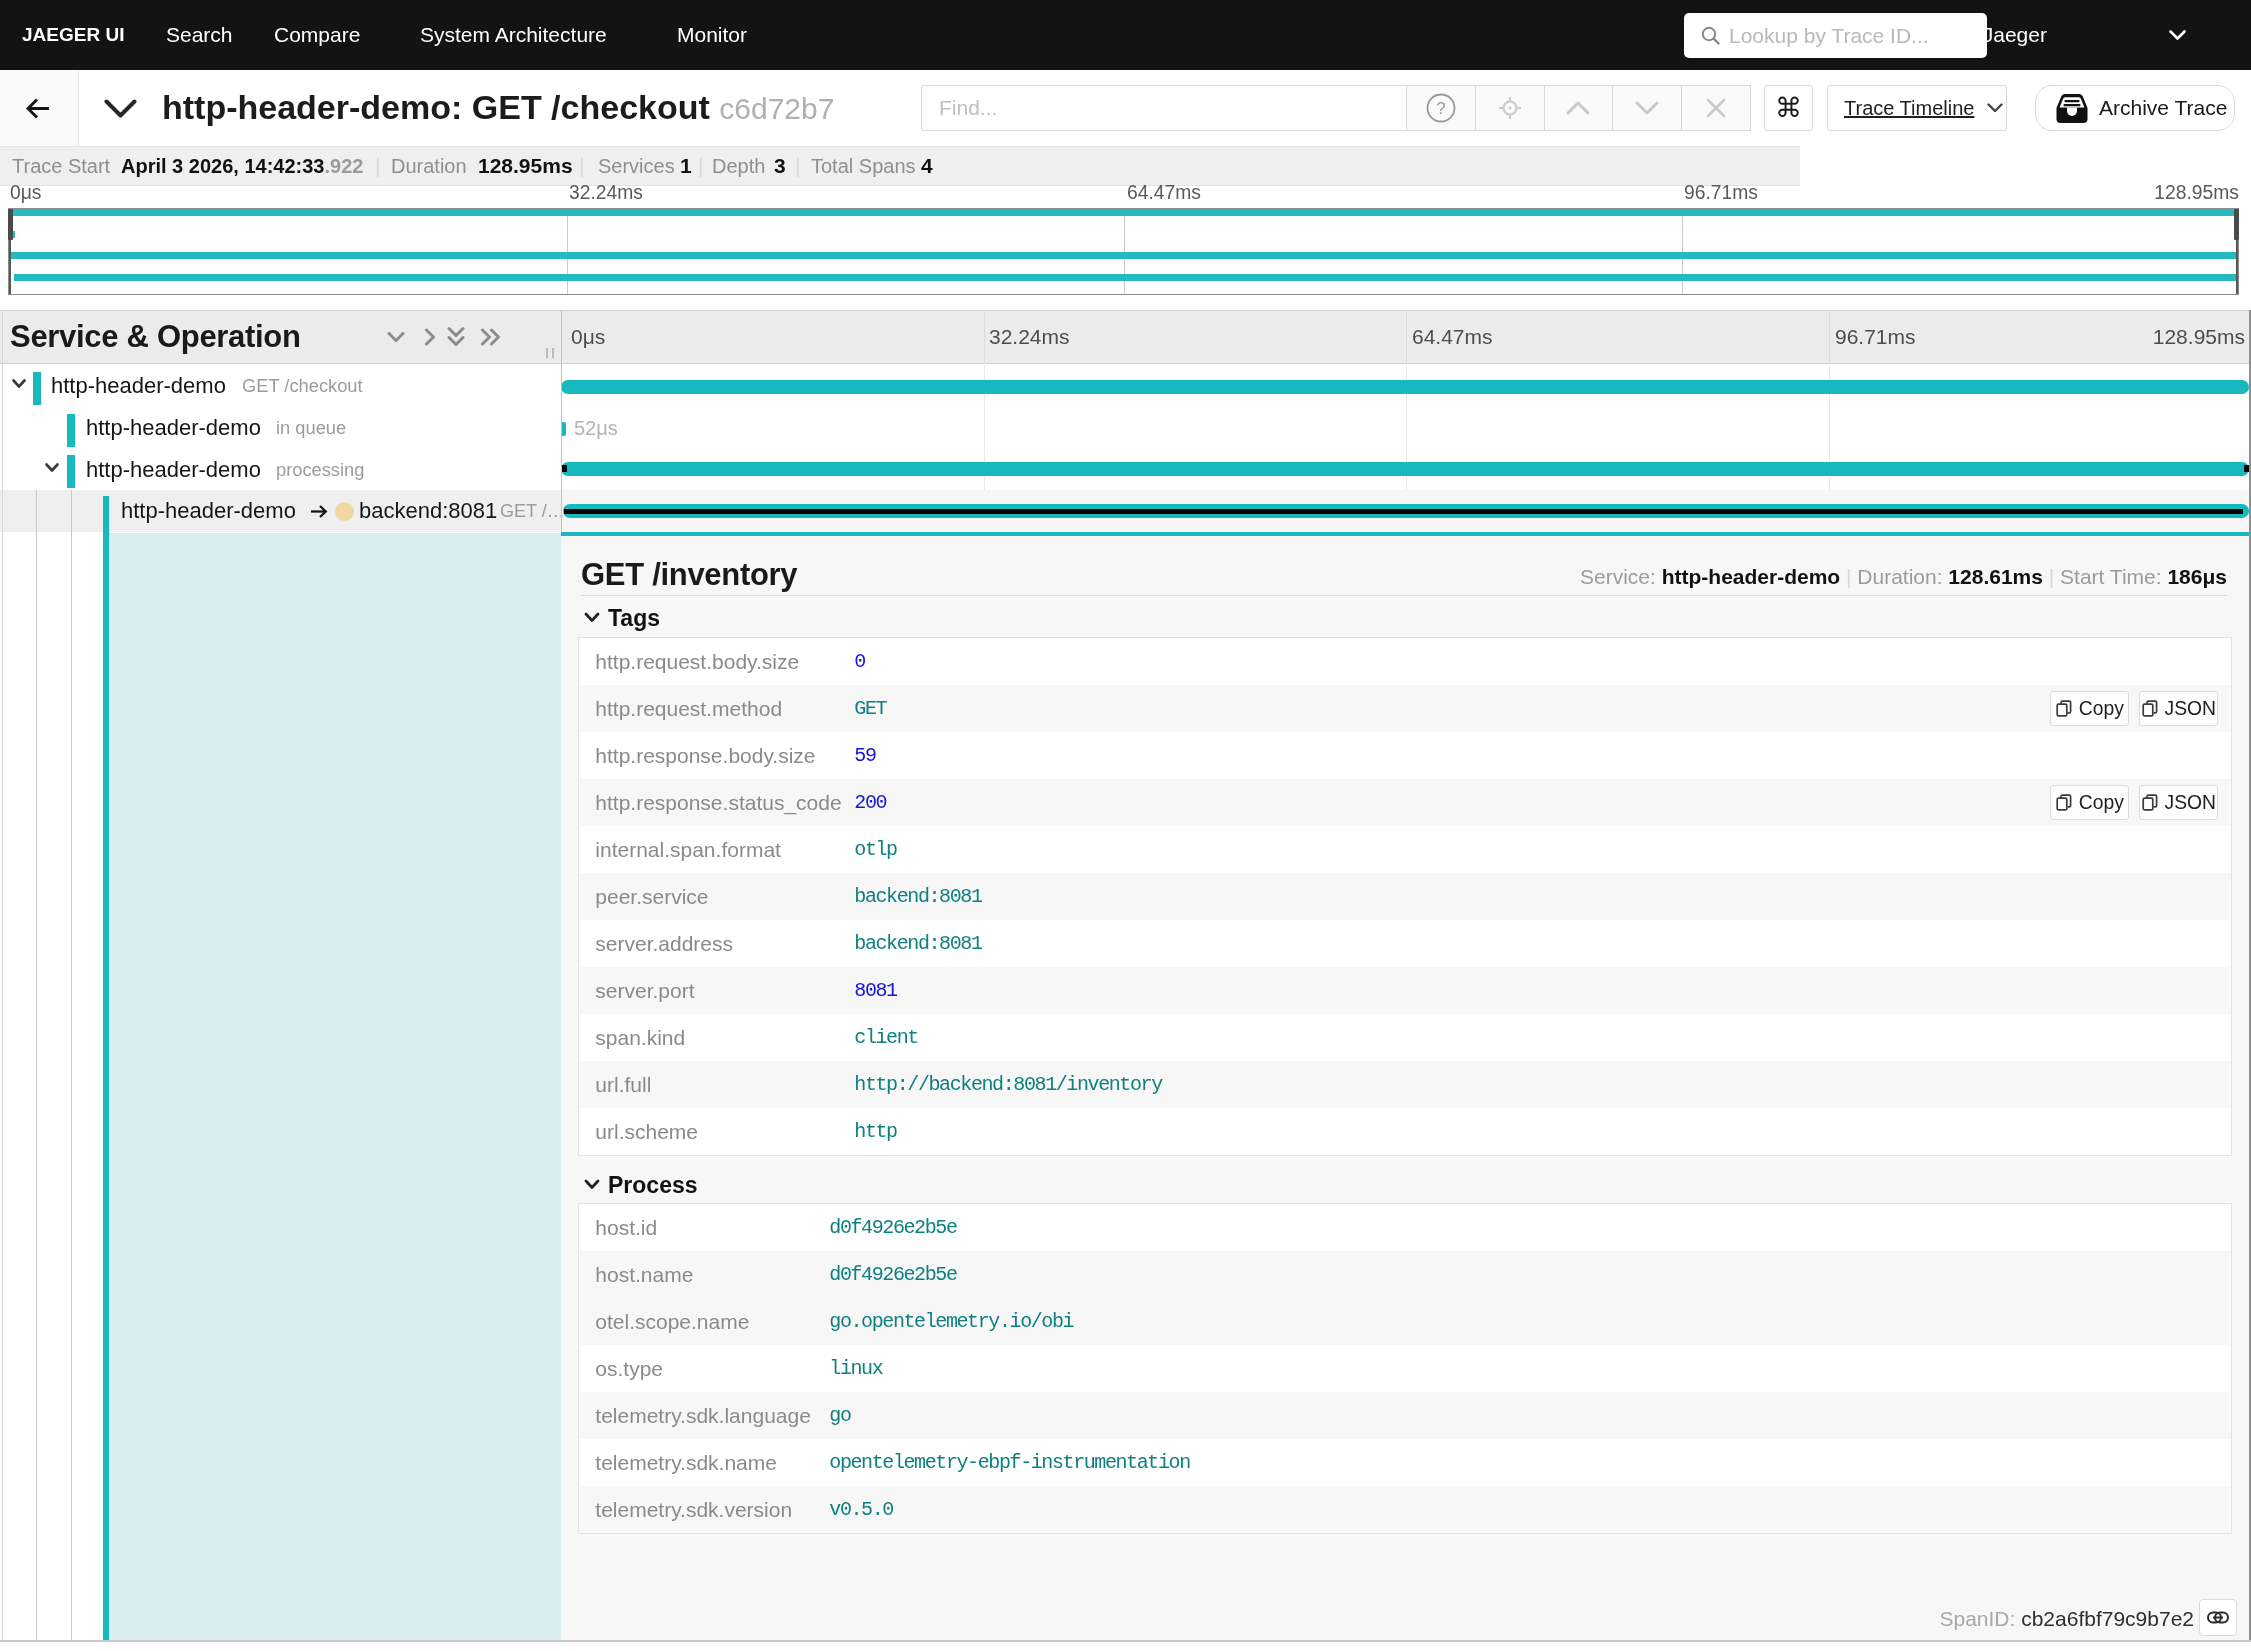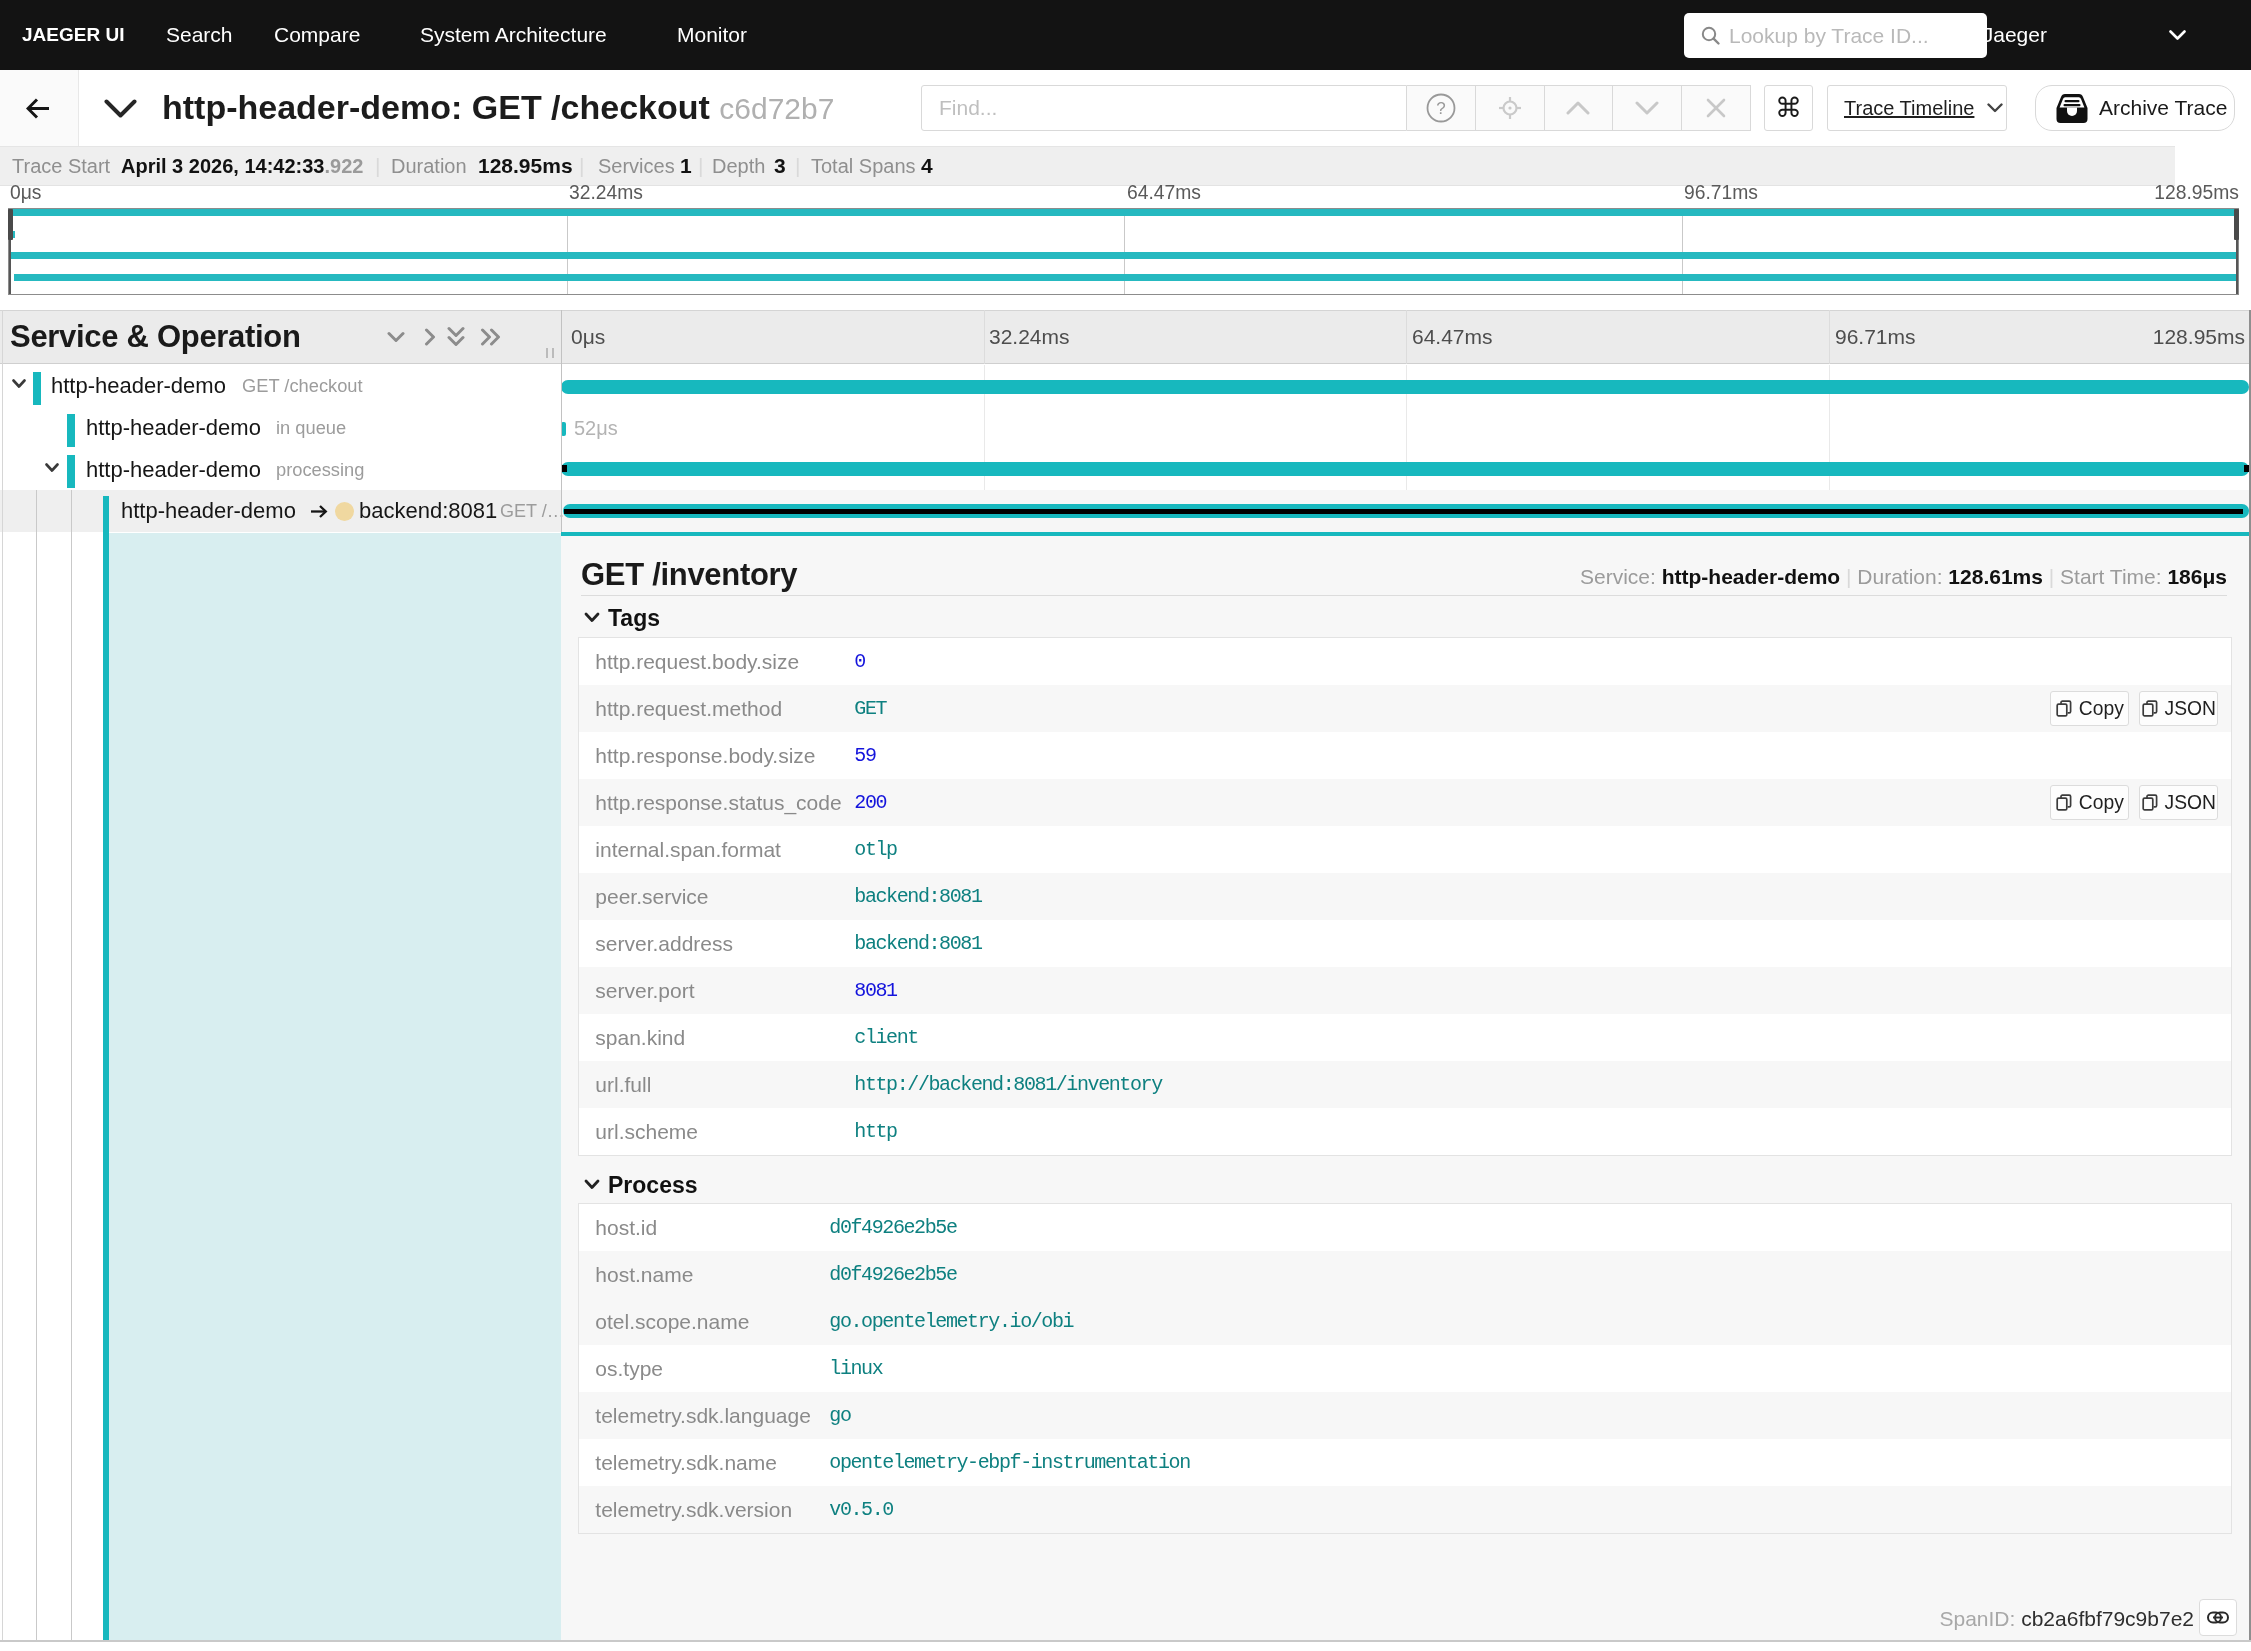--- a/index.html
+++ b/index.html
@@ -98,21 +98,21 @@
           <path d="M12 14.5 h10 v3.5 a4.5 4.5 0 0 1 -10 0 z" fill="#fff"></path>
         </svg>
     <span style="font-size:21px;color:#1a1a1a;margin-left:10px;">Archive Trace</span>
   </div>
 </div>
 <style>
  .grpcell{ flex:1; border-right:1.3px solid #d9d9d9; display:flex; align-items:center; justify-content:center; }
  .btn{ background:#fff; border:1.3px solid #d9d9d9; border-radius:3px; display:flex; align-items:center; justify-content:center; }
 </style>
 
-<div class="abs" id="summary" style="left:0;top:146px;width:2175px;height:40px;background:#efefef;border-top:1px solid #e5e5e5;border-bottom:1px solid #e3e3e3;font-size:21px;">
+<div class="abs" id="summary" style="left:0;top:146px;width:1800px;height:40px;background:#efefef;border-top:1px solid #e5e5e5;border-bottom:1px solid #e3e3e3;font-size:21px;">
   <span class="abs sk" style="left:12px;">Trace Start</span>
       <span class="abs sv" style="left:121px;font-size:20px;">April 3 2026, 14:42:33<span style="color:#9a9a9a;">.922</span></span>
   <span class="abs sep" style="left:375px;">|</span>
   <span class="abs sk" style="left:391px;">Duration</span>
       <span class="abs sv" style="left:478px;">128.95ms</span>
   <span class="abs sep" style="left:579px;">|</span>
   <span class="abs sk" style="left:598px;">Services</span>
       <span class="abs sv" style="left:680px;">1</span>
   <span class="abs sep" style="left:698px;">|</span>
   <span class="abs sk" style="left:712px;">Depth</span>

